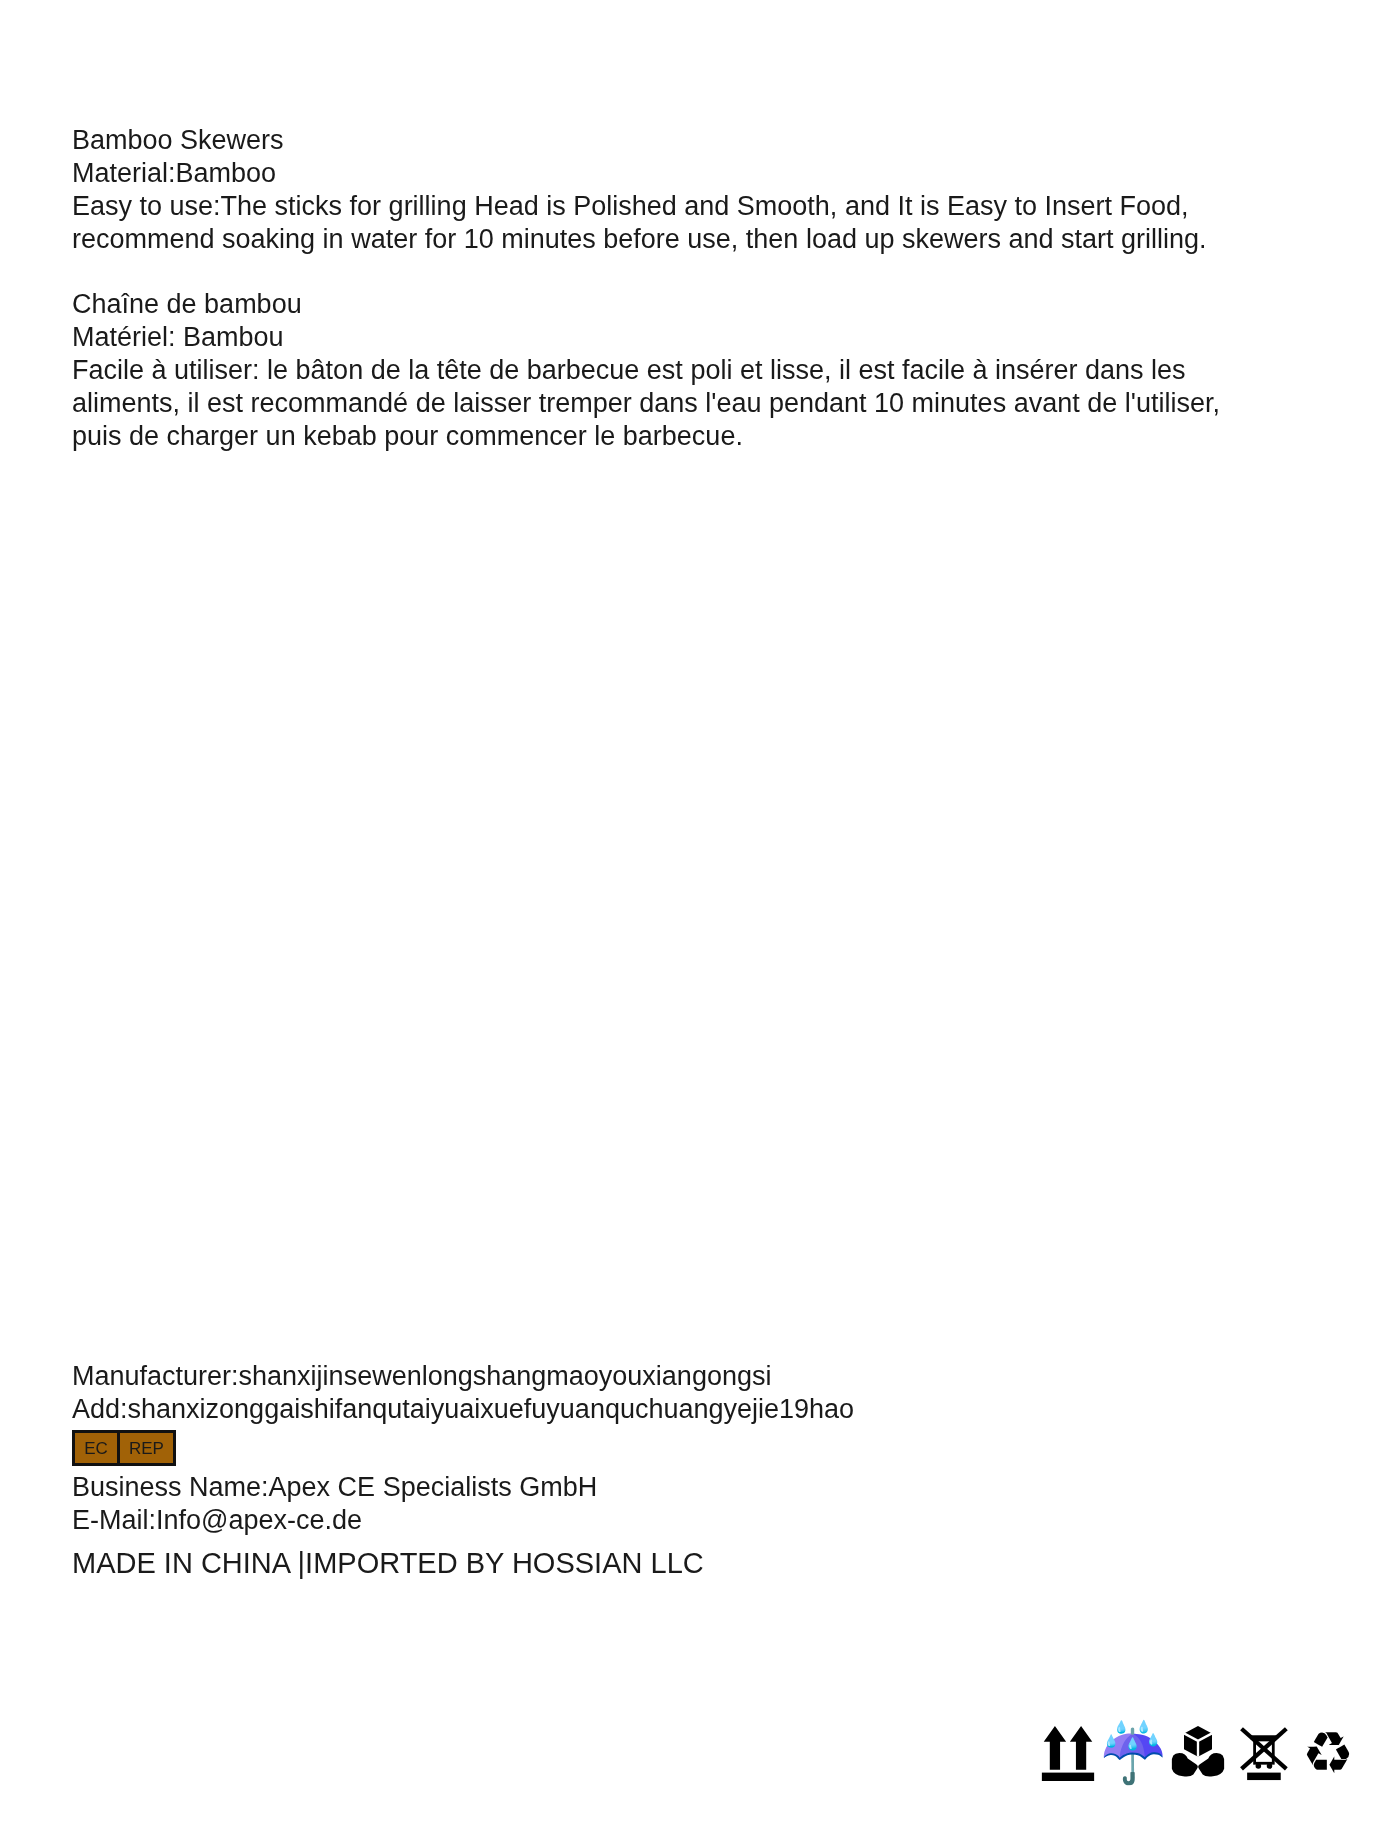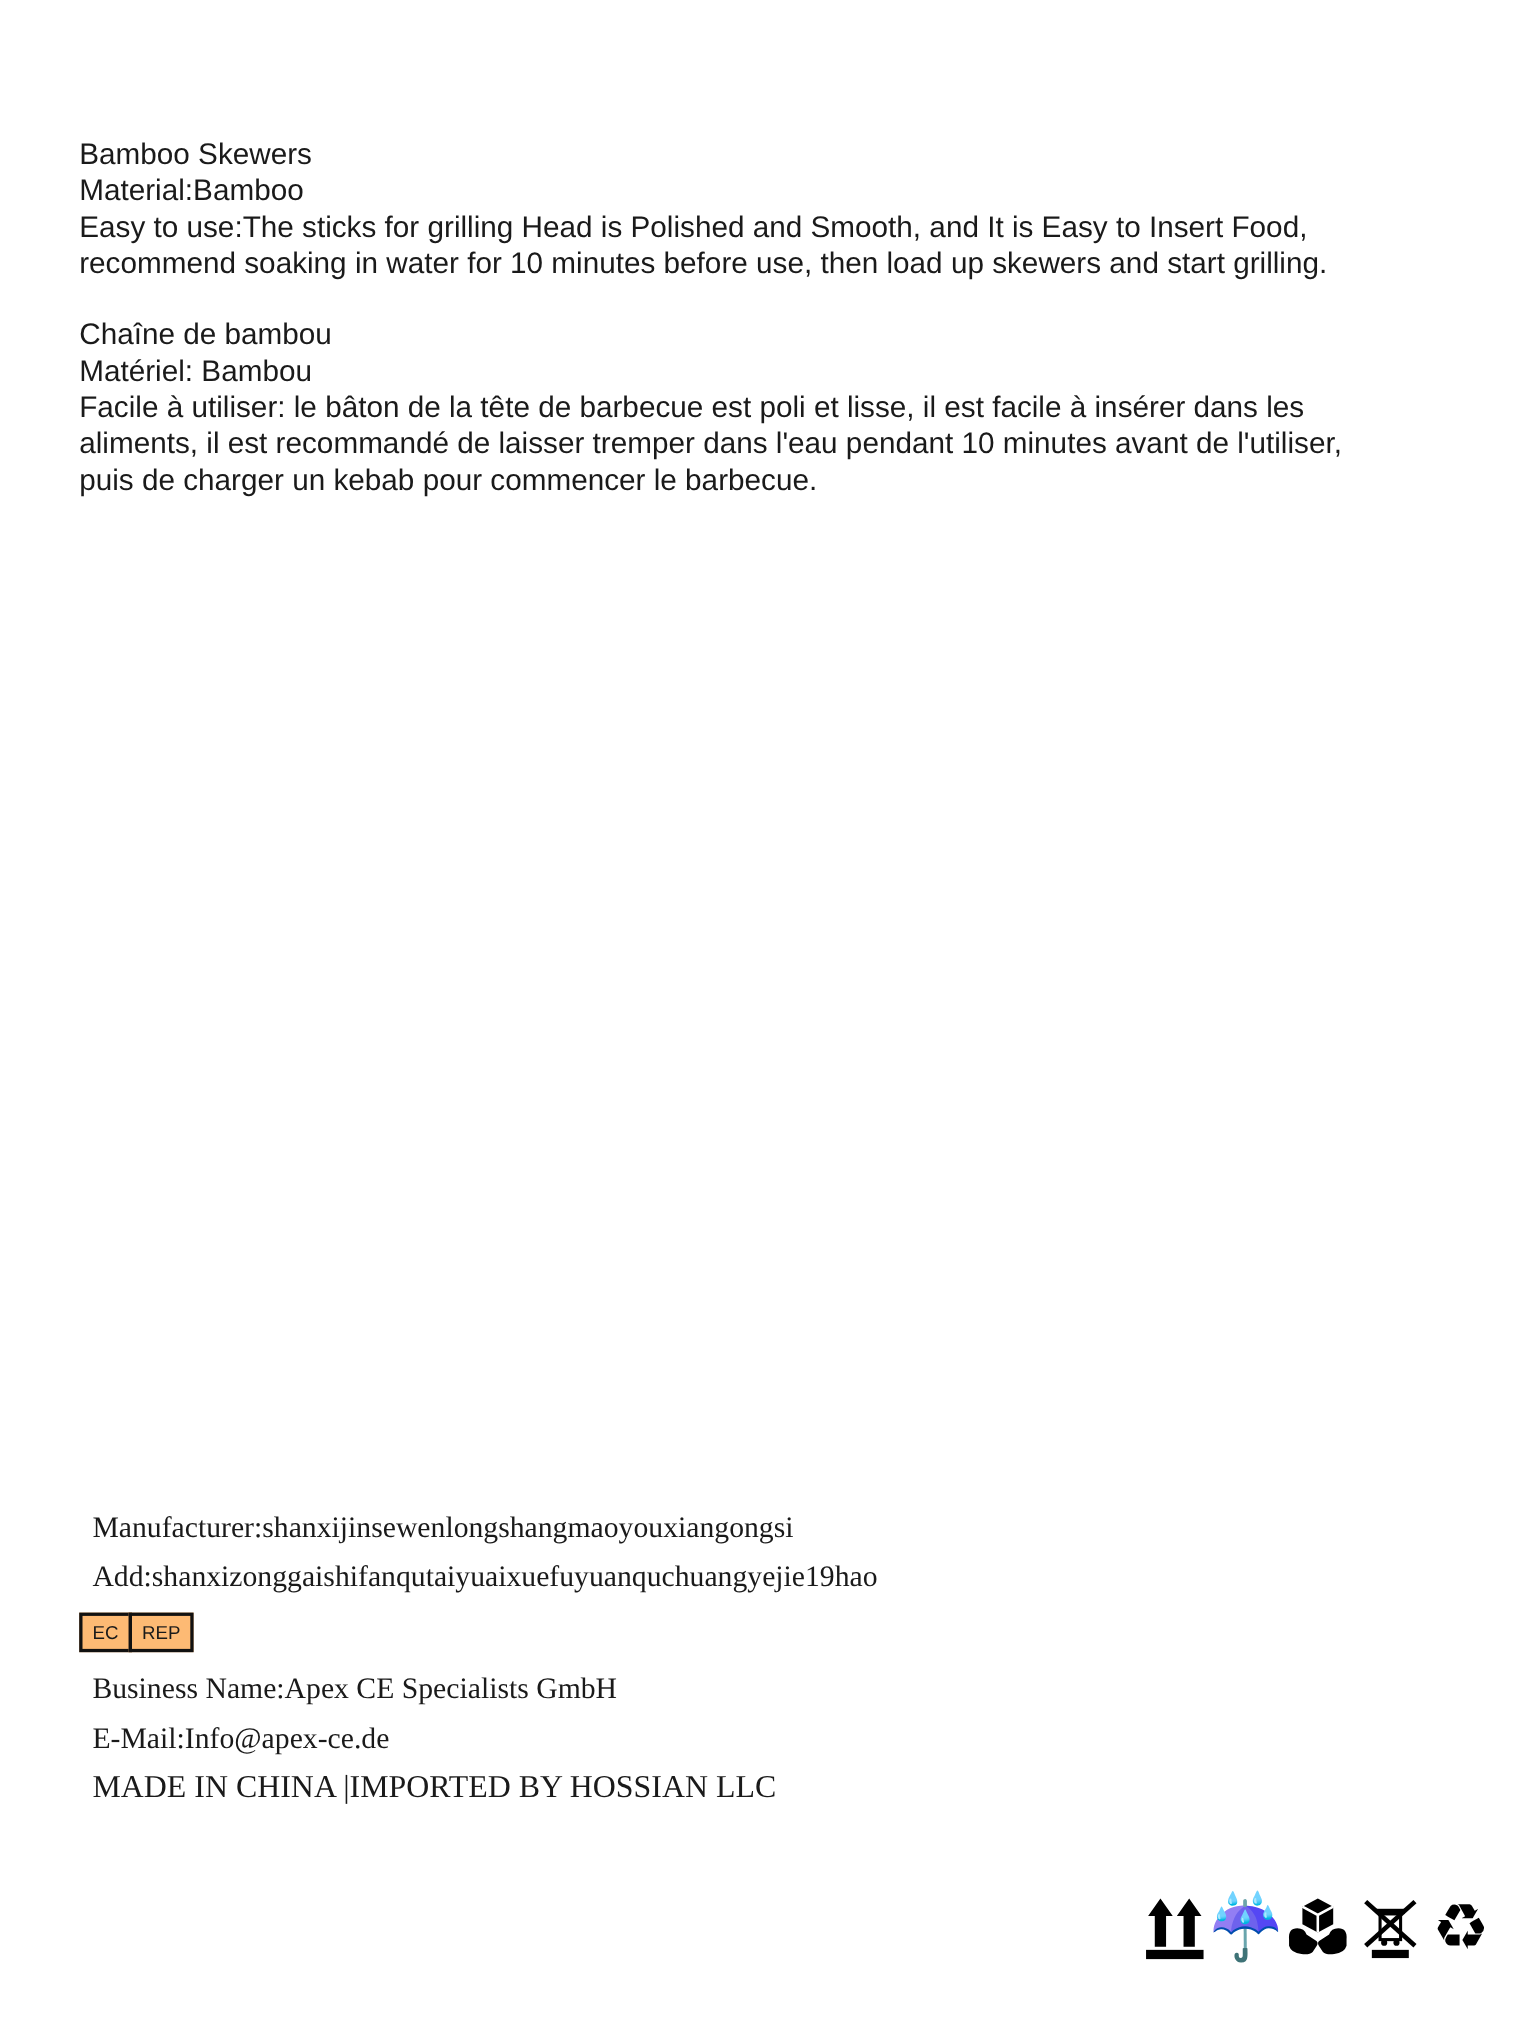--- a/index.html
+++ b/index.html
@@ -18,27 +18,27 @@
     position:absolute; left:72px; top:124px; width:1300px;
     font-size:27px; line-height:33px;
   }
   .lang-section { white-space:pre-line; margin:0 0 32px 0; }
 
   
   .mfr-block {
     position:absolute; left:72px; top:1360px; width:1300px;
     font-size:27px; line-height:33px;
   }
-  .mfr-line { margin:12px;font-family:Liberation Serif, serif; }
+  .mfr-line { margin:0; }
   .email-row { display:flex; align-items:center; gap:12px; height:33px; }
   .envelope { width:38px; height:26px; display:block; }
 
   .ecrep { display:inline-flex; margin:4px 0 5px 0; }
   .ecrep .cell {
-    border:3px solid #111; background:#fdba74;
+    border:3px solid #111; background:#a16207;
     font-size:17px; line-height:1;
     padding:7px 9px 6px 9px;
     display:flex; align-items:center; justify-content:center;
     min-width:24px;
   }
   .ecrep .cell + .cell { border-left-width:3px; margin-left:-3px; }
 
   .made-line { margin-top:10px; font-size:29px; }
 
   

